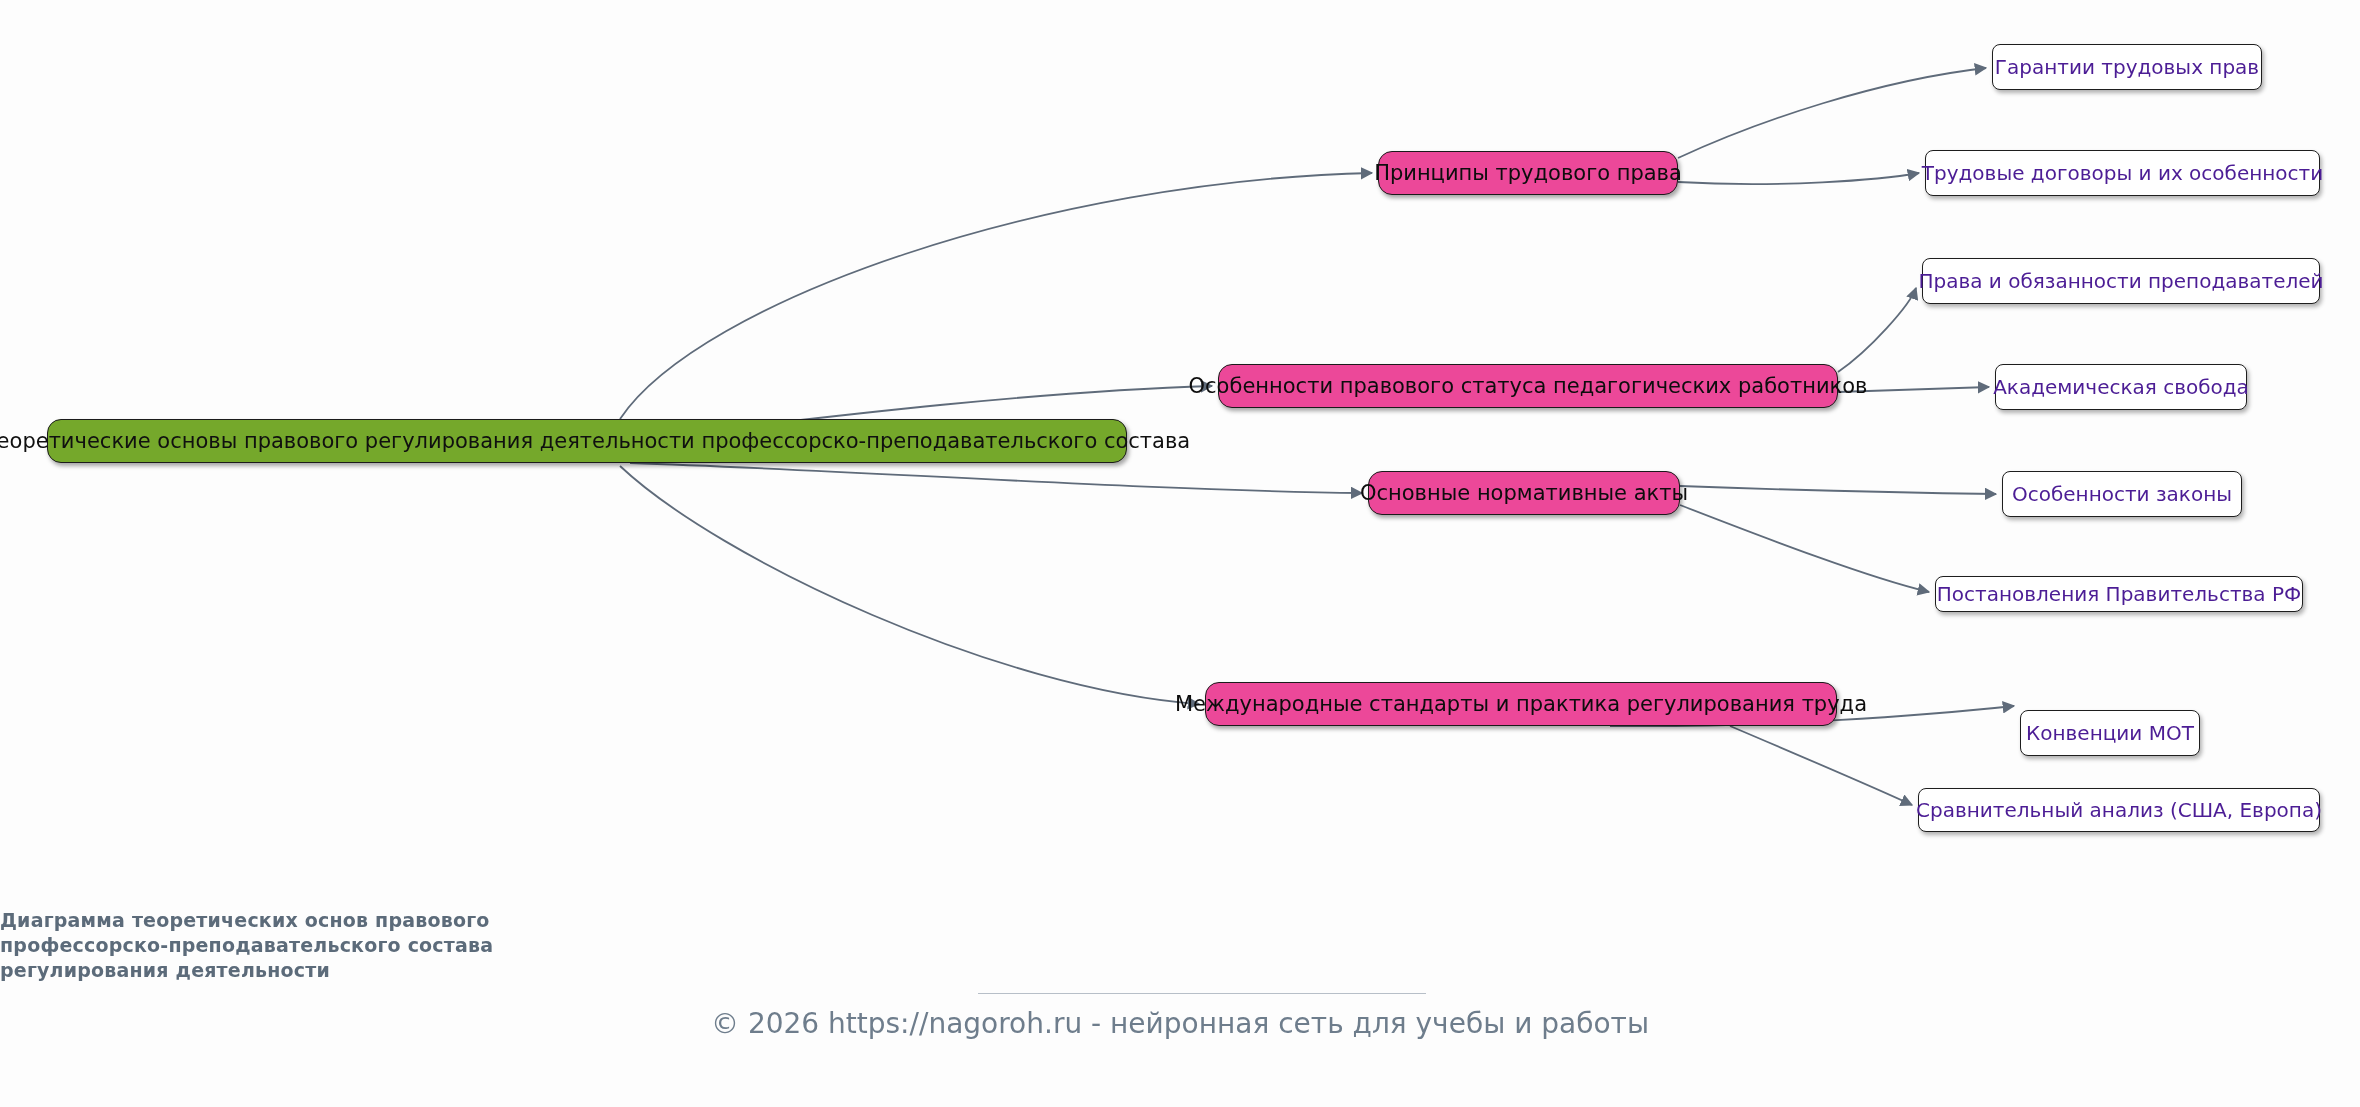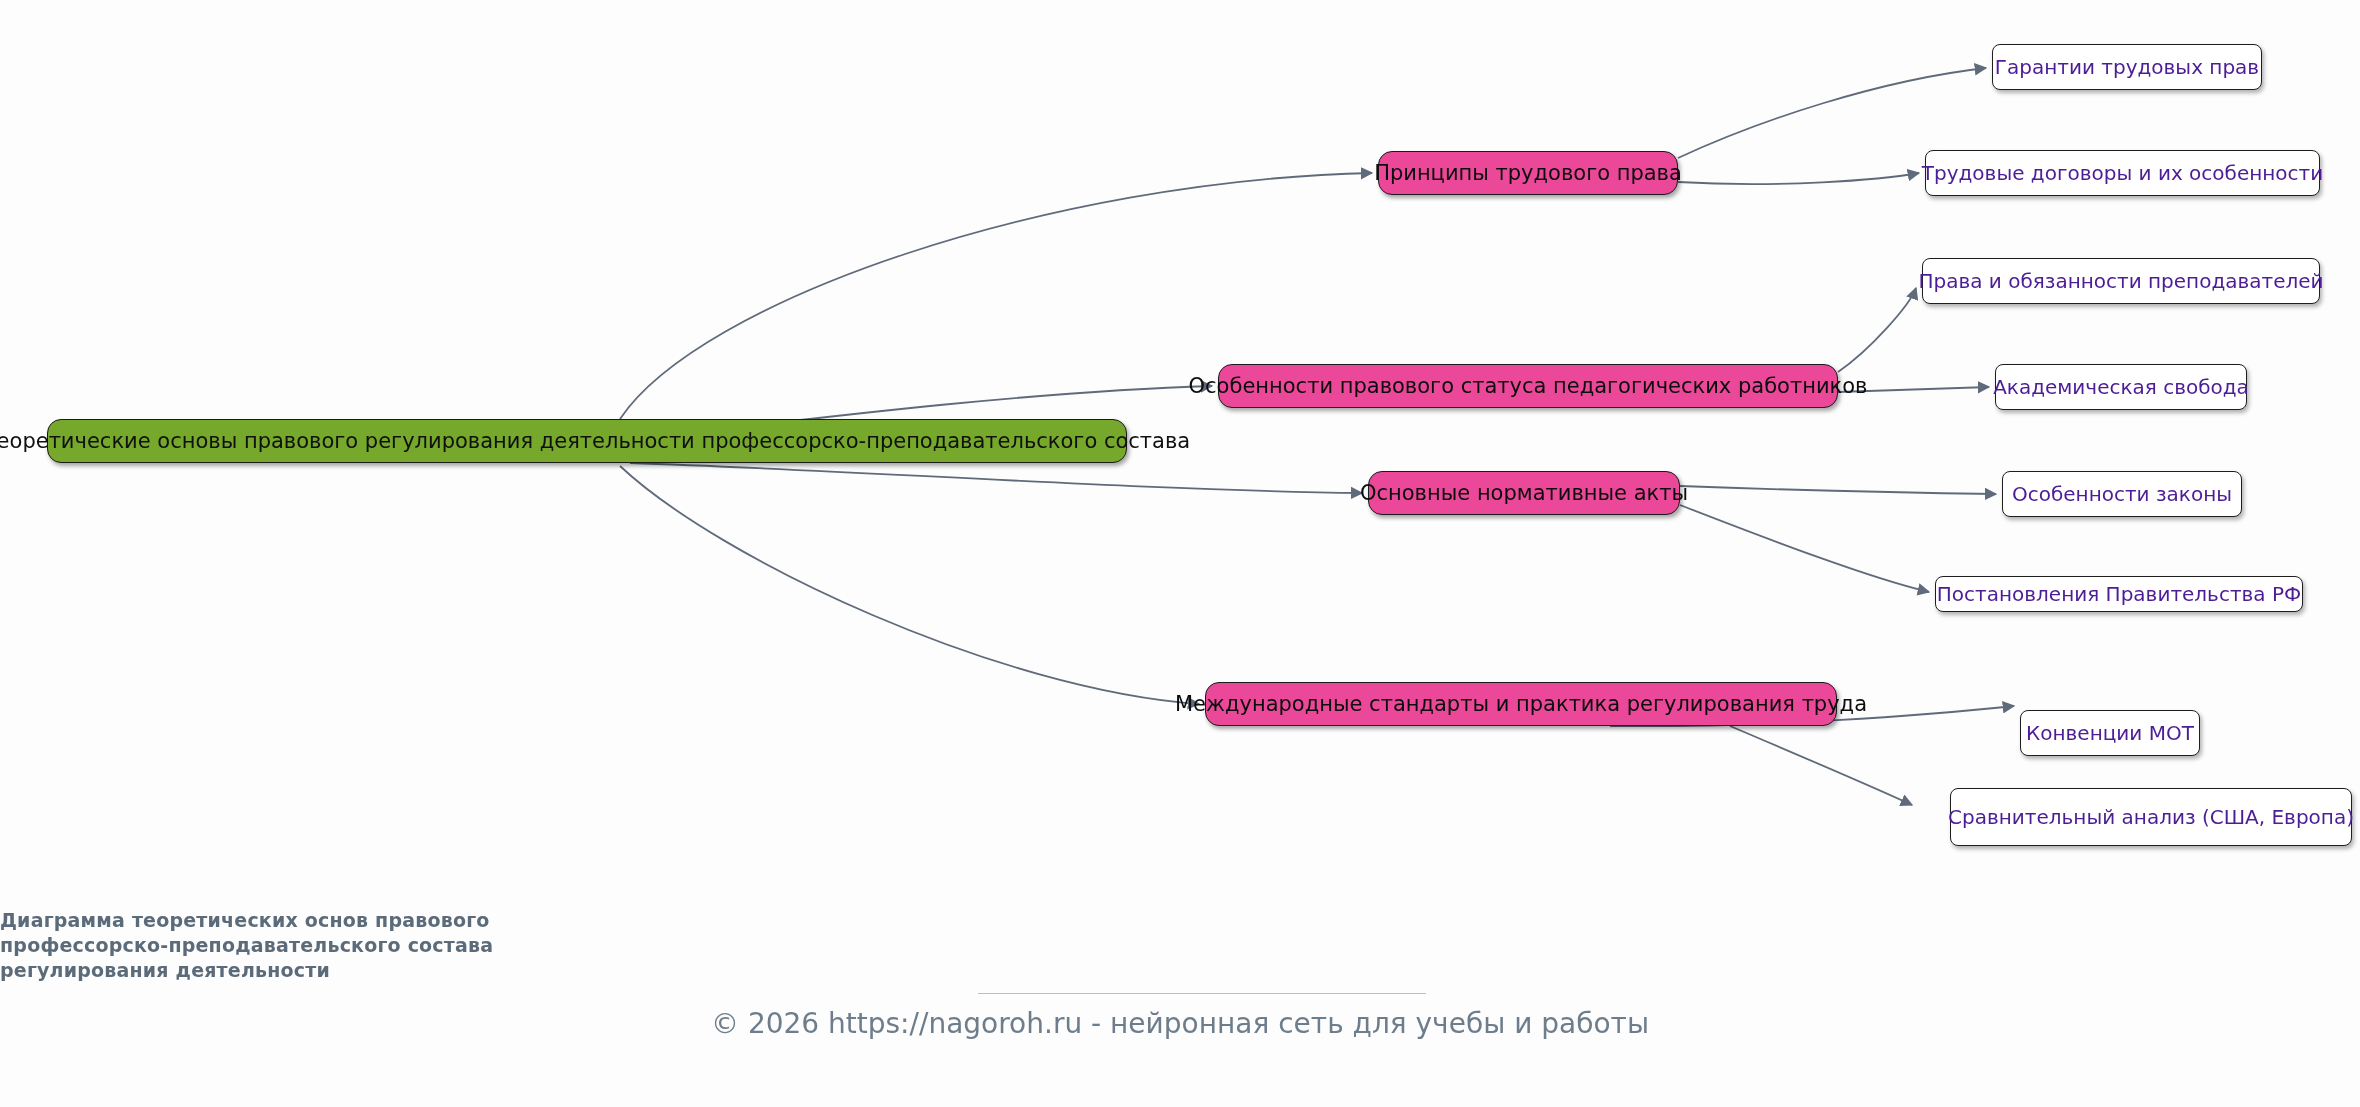--- a/index.html
+++ b/index.html
@@ -155,21 +155,21 @@
       </div>
       <div class="node node-leaf" style="left: 1935px; top: 576px; width: 368px; height: 36px;">
         <span class="node-label">Постановления Правительства РФ</span>
       </div>
       <div class="node node-branch" style="left: 1205px; top: 682px; width: 632px; height: 44px;">
         <span class="node-label">Международные стандарты и практика регулирования труда</span>
       </div>
       <div class="node node-leaf" style="left: 2020px; top: 682px; width: 180px; height: 46px; margin-top: 28px;">
         <span class="node-label">Конвенции МОТ</span>
       </div>
-      <div class="node node-leaf" style="left: 1918px; top: 788px; width: 402px; height: 58px; margin-left: 32px;">
+      <div class="node node-leaf" style="left: 1918px; top: 788px; width: 402px; height: 44px;">
         <span class="node-label">Сравнительный анализ (США, Европа)</span>
       </div>
     </div>
 
   <div id="caption">
     <span class="cap-line">Диаграмма теоретических основ правового</span>
     <span class="cap-line">профессорско-преподавательского состава</span>
     <span class="cap-line">регулирования деятельности</span>
   </div>
 

